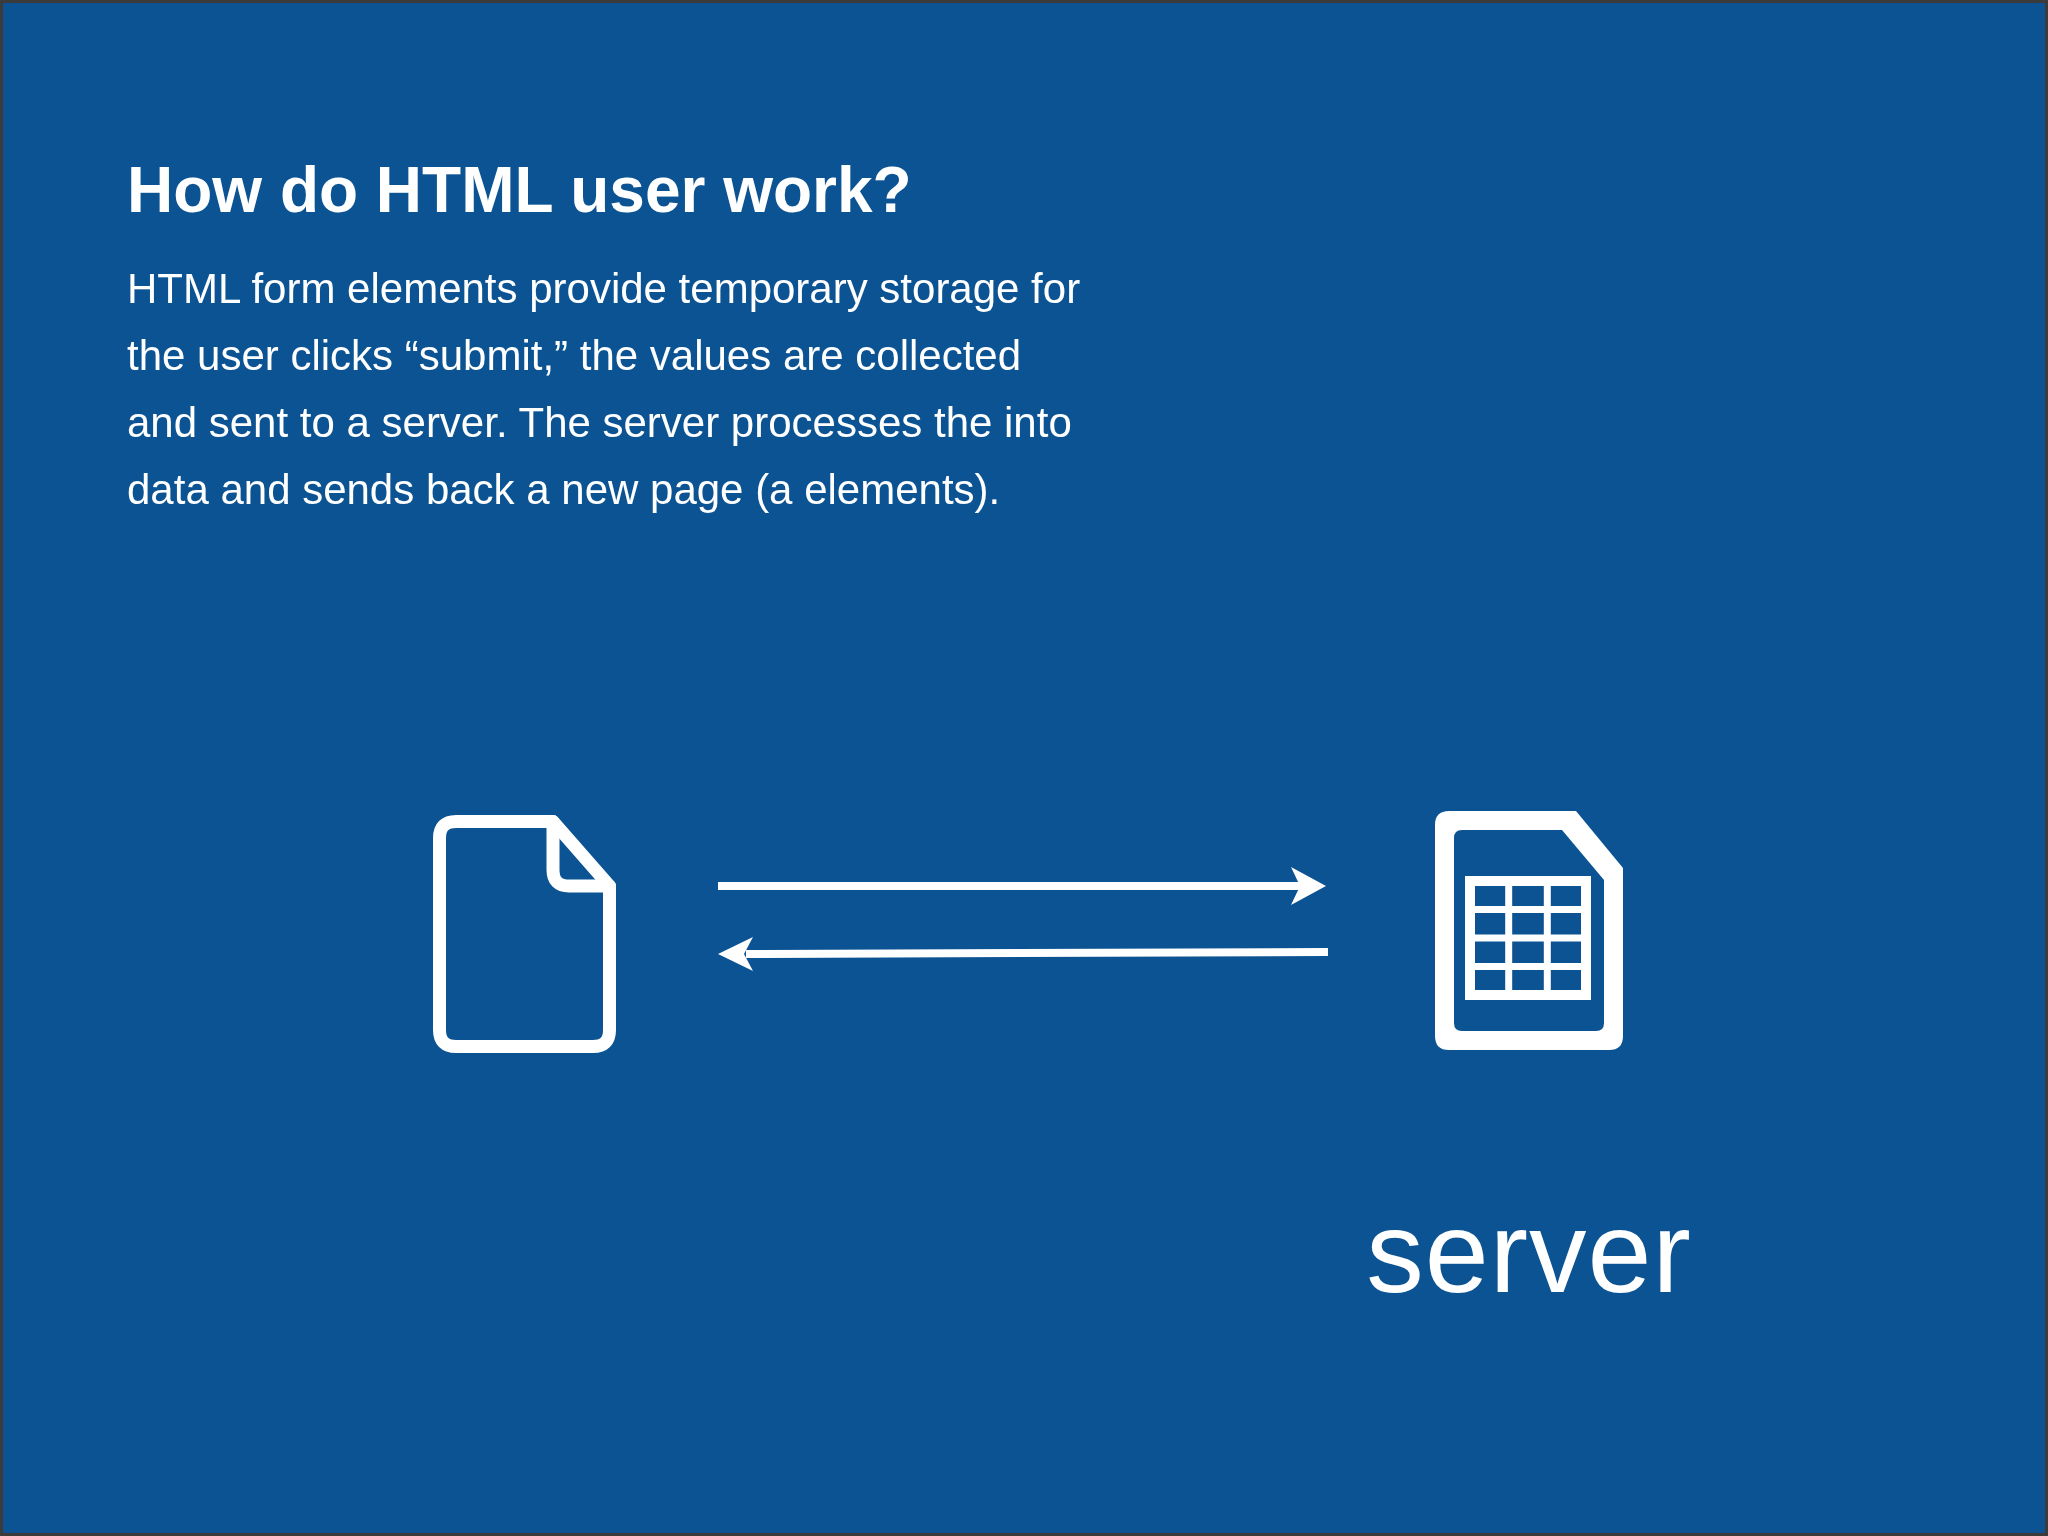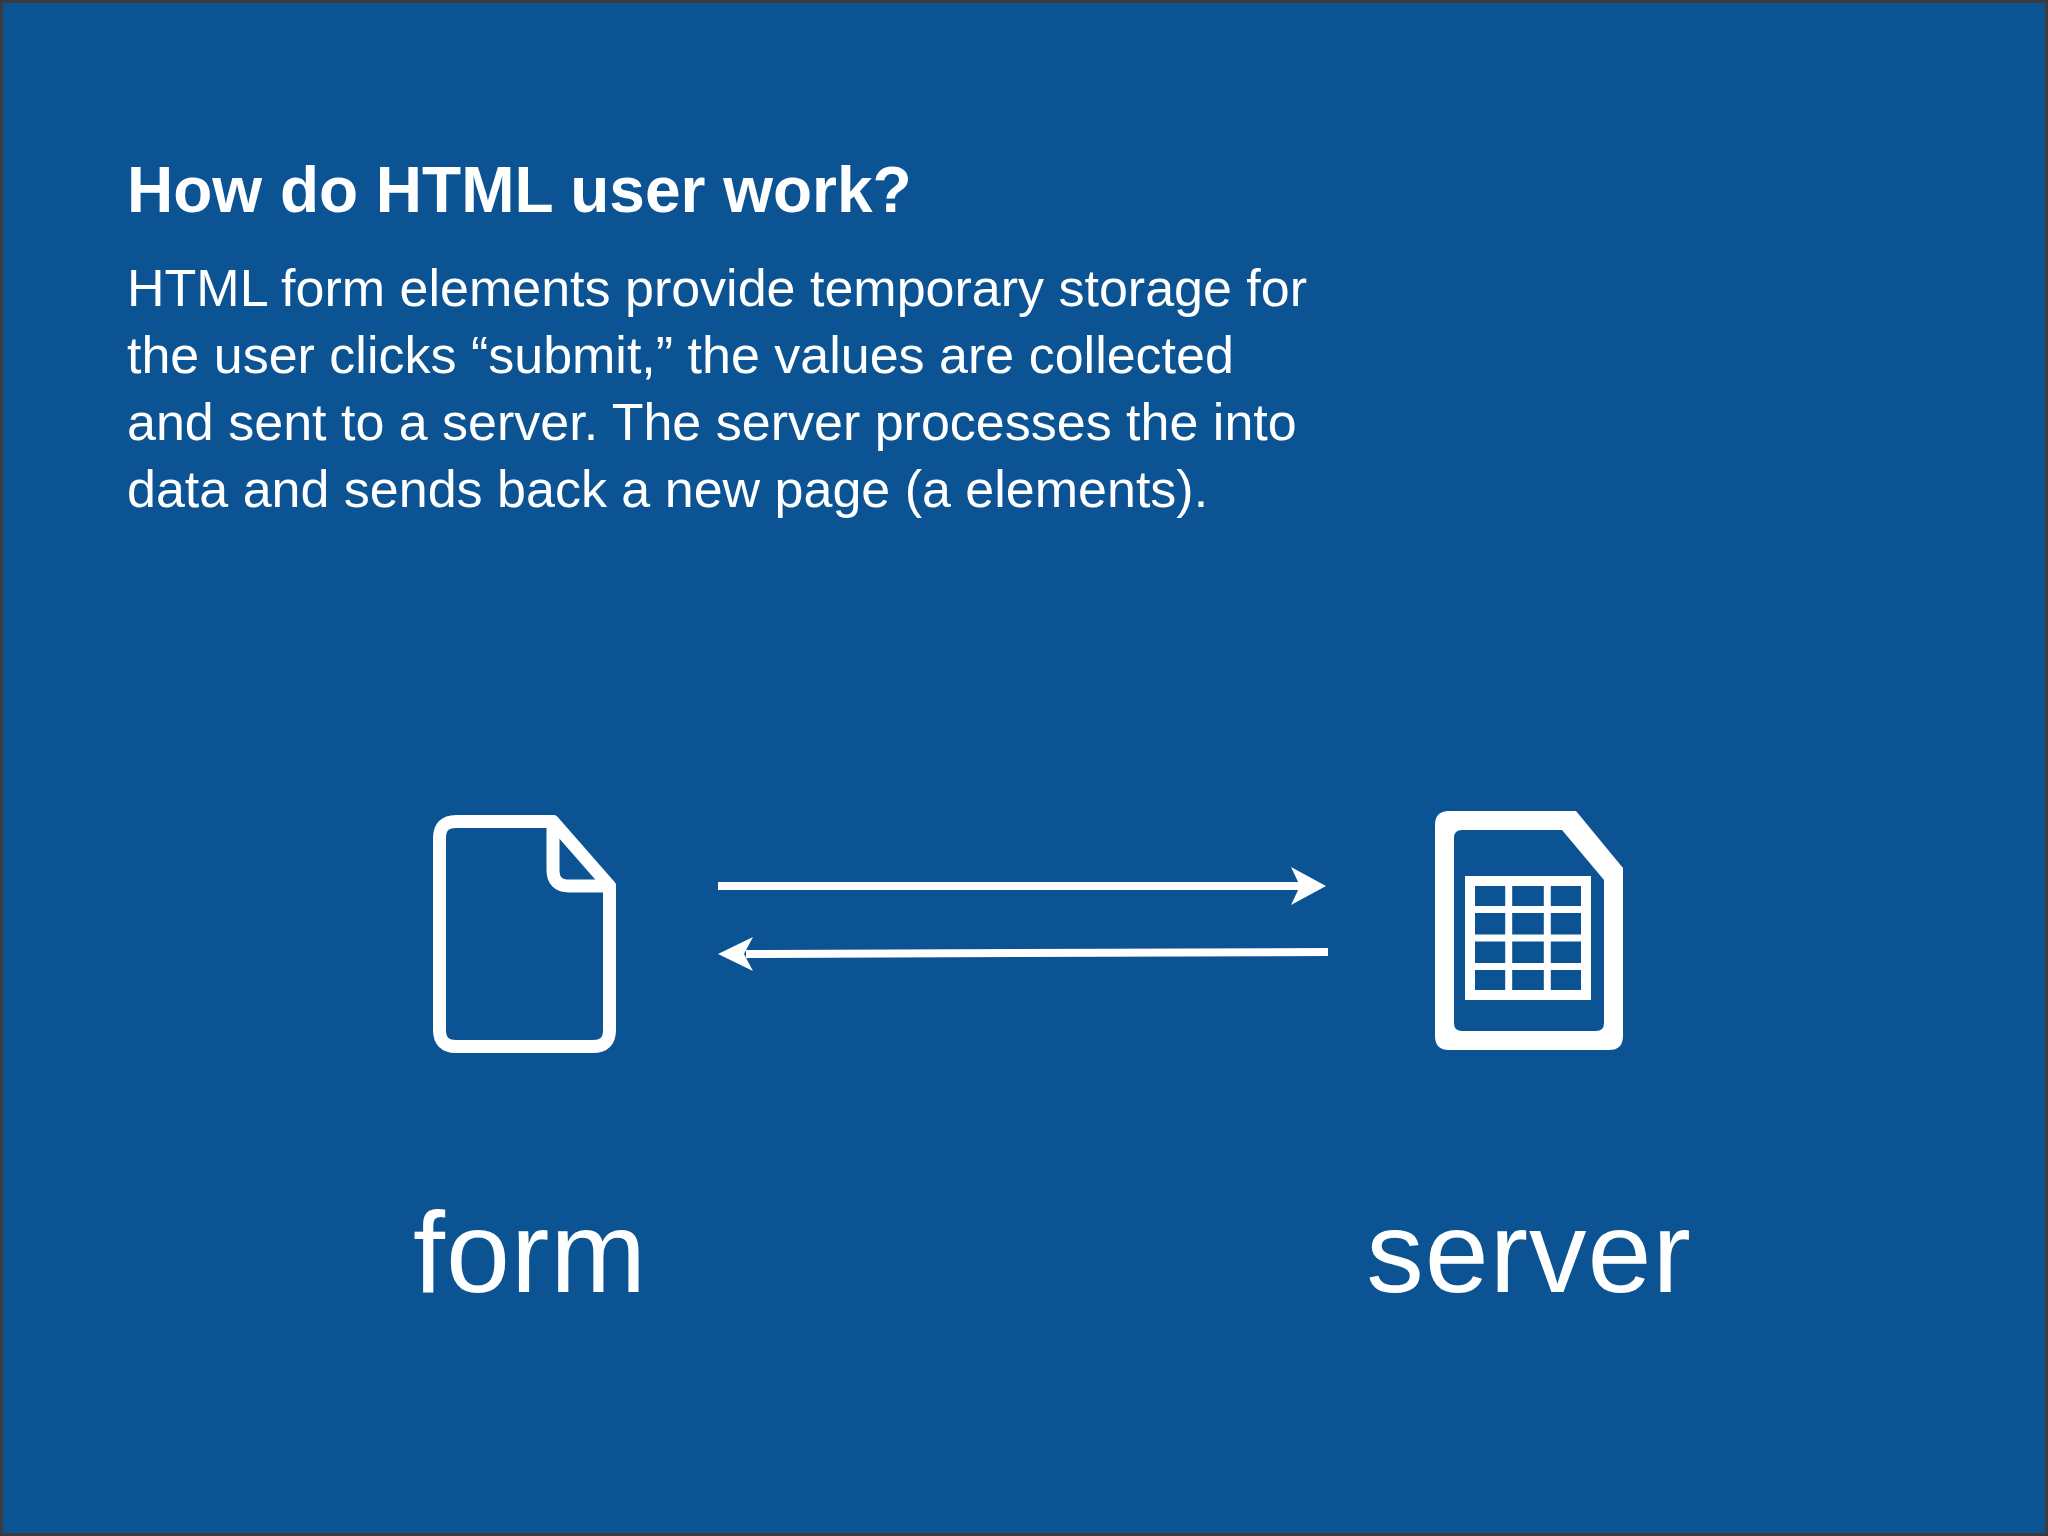--- a/index.html
+++ b/index.html
@@ -24,21 +24,21 @@
     font-weight: 700;
     letter-spacing: 0px;
     white-space: nowrap;
   }
 
   .body-text {
     position: absolute;
     left: 124px;
     top: 252px;
     color: #ffffff;
-    font-size: 52px;
+    font-size: 42px;
     font-weight: 300;
     line-height: 67px;
     letter-spacing: 0px;
   }
   .body-line { white-space: nowrap; }
 
   .icon-svg { position: absolute; display: block; }
   #form-icon   { left: 430px;  top: 812px; }
   #server-icon { left: 1432px; top: 808px; }
   #arrows      { left: 700px;  top: 850px; }
@@ -97,17 +97,16 @@
     <g stroke="#ffffff" fill="none">
       <rect x="35" y="70" width="116" height="114" stroke-width="10"></rect>
       <line x1="73.7" y1="70" x2="73.7" y2="184" stroke-width="7"></line>
       <line x1="112.3" y1="70" x2="112.3" y2="184" stroke-width="7"></line>
       <line x1="35" y1="98.5" x2="151" y2="98.5" stroke-width="7"></line>
       <line x1="35" y1="127" x2="151" y2="127" stroke-width="7"></line>
       <line x1="35" y1="155.5" x2="151" y2="155.5" stroke-width="7"></line>
     </g>
   </svg>
 
-  <div id="form-label" class="diagram-label">form</div>
 
   <div id="server-label" class="diagram-label">server</div>
 
 </div>
 
 </body></html>

